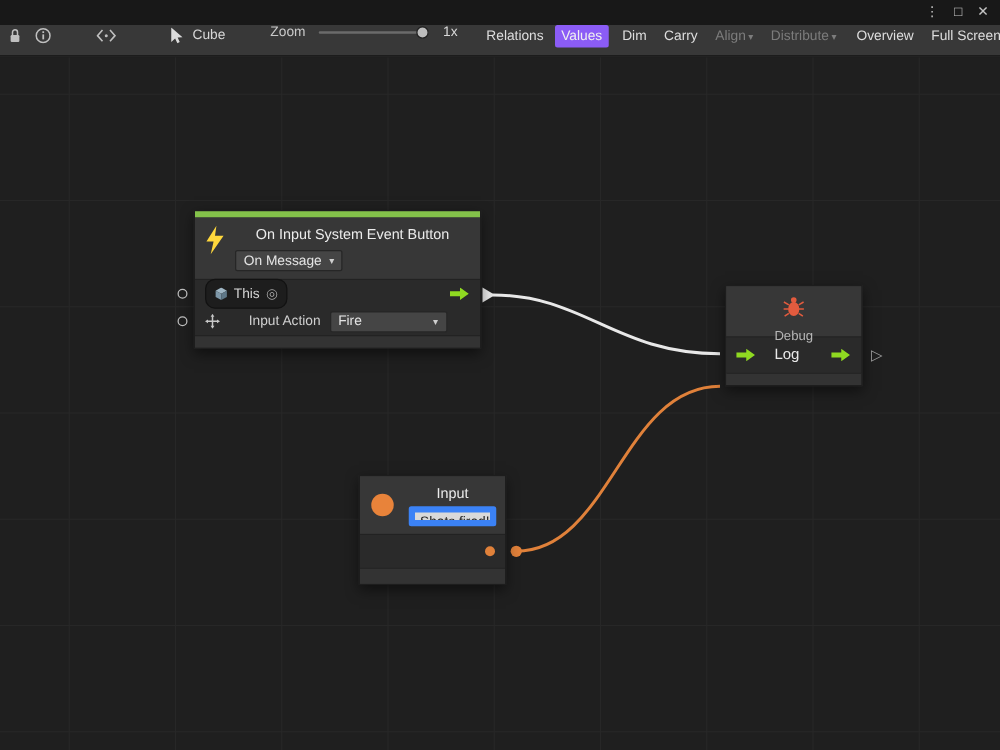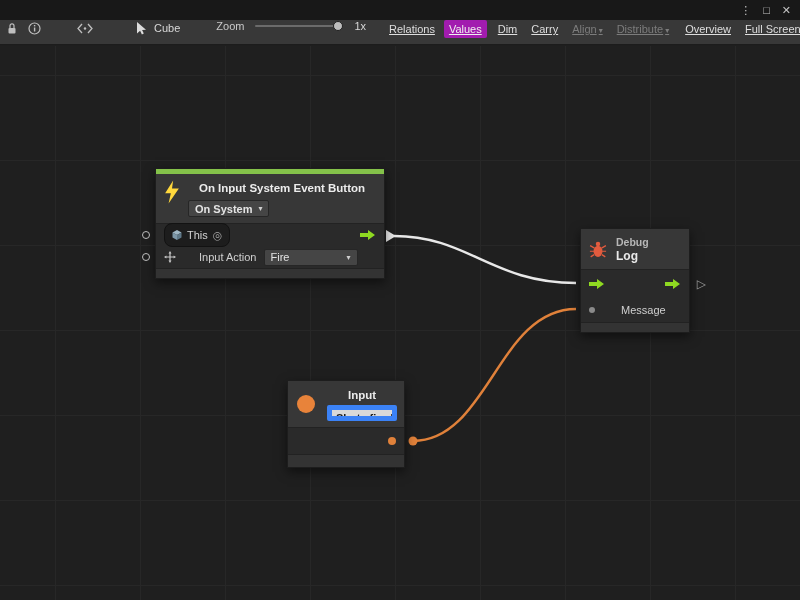--- a/index.html
+++ b/index.html
@@ -16,35 +16,35 @@
   .win-controls span{cursor:default;line-height:1;}
   
   .toolbar{position:absolute;top:20px;left:0;right:0;height:25px;background:#383838;
     border-bottom:1px solid #1c1c1c;display:flex;align-items:flex-start;font-size:11px;color:#d8d8d8;
     padding:0 6px;box-sizing:border-box;gap:10px;}
   .tb-icon{display:inline-flex;align-items:center;justify-content:center;width:16px;height:16px;}
   .tb-group{display:inline-flex;align-items:center;gap:5px;}
   .zoom-track{position:relative;width:88px;height:2px;background:#6b6b6b;border-radius:1px;}
   .zoom-handle{position:absolute;top:-4px;left:78px;width:10px;height:10px;border-radius:50%;background:#bdbdbd;border:1px solid #1f1f1f;box-sizing:border-box;}
   .tb-spacer{flex:1;}
-  .tb-btn{padding:3px 5px;border-radius:2px;white-space:nowrap;color:#dedede;text-decoration:underline;}
-  .tb-btn.active{background:#a21caf;color:#f0f0f0;}
+  .tb-btn{padding:3px 5px;border-radius:2px;white-space:nowrap;color:#dedede;}
+  .tb-btn.active{background:#8b5cf6;color:#f0f0f0;}
   .tb-btn.disabled{color:#7c7c7c;}
   .tb-btn .caret{font-size:8px;margin-left:2px;}
   
   .canvas{position:absolute;top:46px;left:0;width:800px;height:554px;
     background-color:#1f1f1f;
     background-image:linear-gradient(to right,#272727 1px,transparent 1px),
                      linear-gradient(to bottom,#272727 1px,transparent 1px);
     background-size:85px 85px;background-position:55px 29px;}
   .wires{position:absolute;top:0;left:0;width:800px;height:554px;z-index:1;pointer-events:none;}
   
   .node{position:absolute;z-index:2;background:#2f2f2f;border:1px solid #1d1d1d;
     box-shadow:0 4px 10px rgba(0,0,0,.5);font-size:11px;color:#ddd;box-sizing:border-box;}
-  .nh{background:#373737;position:relative;font-weight:bold;}
+  .nh{background:#373737;position:relative;}
   .nb{background:#2a2a2a;border-top:1px solid #222;}
   .nf{height:9px;background:#333;border-top:1px solid #222;}
   .nt{font-size:11.5px;color:#ececec;text-align:center;line-height:16px;white-space:nowrap;}
   .prow{position:relative;height:22px;display:flex;align-items:center;padding:0 8px;gap:5px;box-sizing:border-box;}
   .lab{color:#cfcfcf;margin-left:18px;}
   .dd{display:inline-flex;align-items:center;gap:6px;background:#454545;border:1px solid #262626;
       border-radius:2px;padding:1px 6px;height:17px;box-sizing:border-box;color:#e4e4e4;}
   .dd .caret{font-size:8px;color:#cfcfcf;}
   .port-circle{position:absolute;left:-14px;top:50%;transform:translateY(-50%);
       width:8px;height:8px;border:1px solid #bdbdbd;border-radius:50%;background:transparent;box-sizing:border-box;}
@@ -55,21 +55,21 @@
   .evt-h{display:flex;align-items:flex-start;padding:6px 8px 6px 8px;gap:8px;}
   .evt-col{flex:1;}
   .evt-dd{margin-top:4px;}
   .objf{display:inline-flex;align-items:center;gap:5px;background:#1d1d1d;border:1px solid #121212;
       border-radius:8px;padding:1px 7px;height:24px;box-sizing:border-box;color:#d5d5d5;}
   .tgt{color:#a8a8a8;font-size:11px;line-height:1;}
   .flow-out{margin-left:auto;}
   .fire-dd{width:94px;justify-content:space-between;margin-left:2px;}
   
   .n-dbg{left:580px;top:182px;width:110px;}
-  .dbg-h{display:flex;align-items:center;gap:9px;padding:7px 8px;height:40px;box-sizing:border-box;}
+  .dbg-h{display:flex;align-items:center;gap:9px;padding:7px 8px;height:40px;box-sizing:border-box;flex-direction:column;}
   .dbg-cat{font-size:10.5px;color:#b7b7b7;line-height:13px;}
   .dbg-name{font-size:12px;color:#e9e9e9;line-height:14px;}
   .frow{height:28px;}
   .arr-out{margin-left:auto;}
   .tri{position:absolute;right:-17px;top:50%;transform:translateY(-50%);color:#9b9b9b;font-size:12px;line-height:1;}
   .dotport{width:6px;height:6px;border-radius:50%;background:#8a8a8a;margin-right:3px;}
   .mrow{height:24px;}
   
   .n-str{left:287px;top:334px;width:118px;}
   .str-h{padding:6px 7px;height:46px;box-sizing:border-box;position:relative;}
@@ -160,21 +160,21 @@
     <div class="accent"></div>
     <div class="nh evt-h">
       <span>
         <svg width="16" height="24" viewBox="0 0 14 20">
           <polygon points="8,0 1,11 6,11 4,20 13,7 7,7" fill="#ffd83c"></polygon>
         </svg>
       </span>
       <div class="evt-col">
         <div class="nt">On Input System Event Button</div>
         <span class="dd evt-dd">
-          <span>On System</span>
+          <span>On Message</span>
           <span class="caret">▾</span>
         </span>
       </div>
     </div>
     <div class="nb">
       <div class="prow">
         <span class="port-circle"></span>
         <span class="objf">
           <span>
             <svg width="10" height="10" viewBox="0 0 10 10">
@@ -234,24 +234,20 @@
               <use href="#flowarrow"></use>
             </svg>
         </span>
         <span class="arr-out">
           <svg class="fa">
               <use href="#flowarrow"></use>
             </svg>
         </span>
         <span class="tri">▷</span>
       </div>
-      <div class="prow mrow">
-        <span class="dotport"></span>
-        <span class="lab">Message</span>
-      </div>
     </div>
     <div class="nf"></div>
   </div>
 
   <div class="node n-str">
     <div class="nh str-h">
       <span class="str-icon"></span>
       <div class="str-col">
         <div class="nt">Input</div>
         <div class="str-input">Shots fired!</div>

